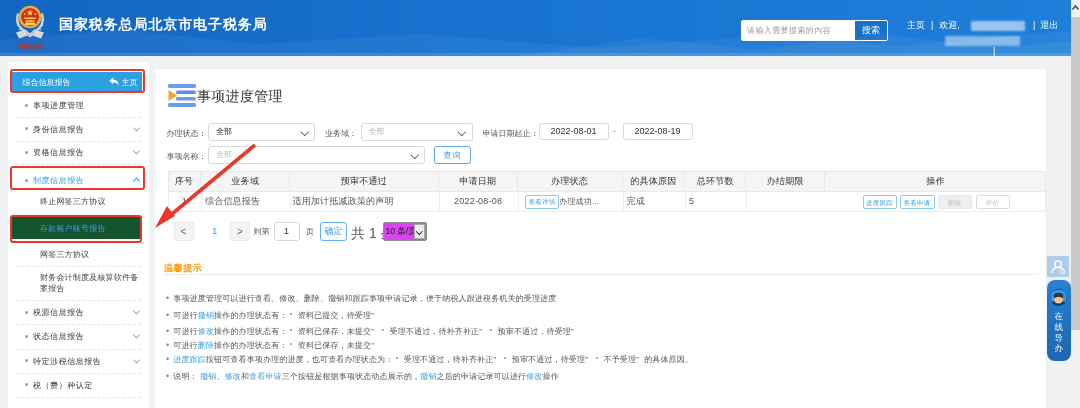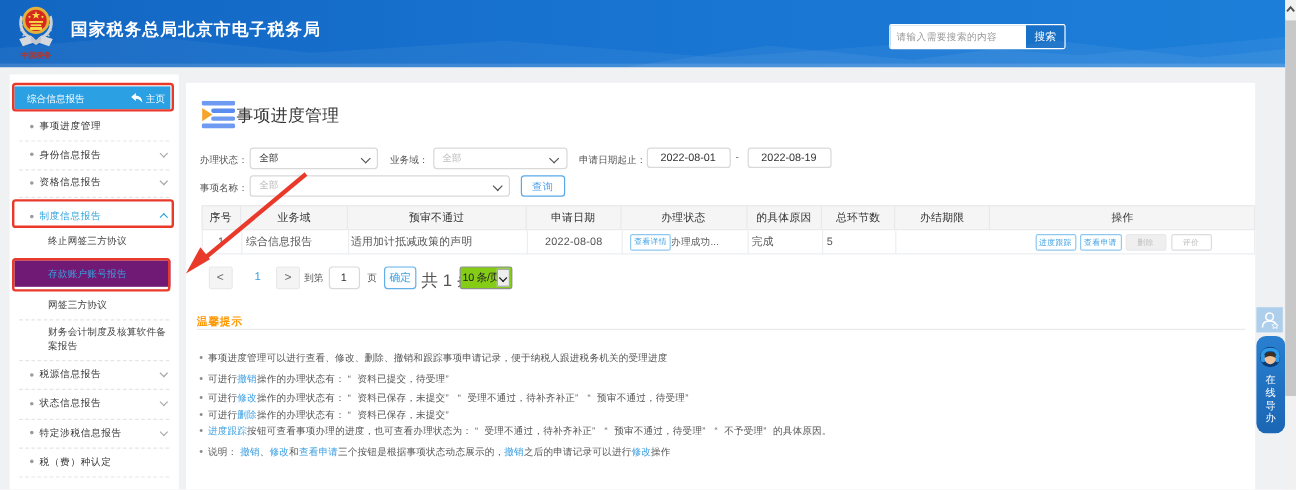--- a/index.html
+++ b/index.html
@@ -103,20 +103,26 @@
     <rect x="13.0" y="19.5" width="10" height="2.6" rx="0.6" fill="#f7d948"></rect>
     <path d="M4,29.5 L13.5,26.5 L18,30.5 L22.5,26.5 L32,29.5 L29,35.5 L18,31.8 L7,35.5 Z" fill="#d5d8dd"></path>
     <path d="M13.5,26.5 L18,30.5 L22.5,26.5 L22,32 L18,34.5 L14,32 Z" fill="#c3c7cd"></path>
     <text x="18" y="45" text-anchor="middle" font-size="6.5" fill="#b5342a" font-weight="bold" font-family="Liberation Sans">中国税务</text>
   </svg>
   <div id="searchbox">
       <div class="inp">请输入需要搜索的内容</div>
       <div class="btn">搜索</div>
     </div>
   <div id="htitle">国家税务总局北京市电子税务局</div>
+  <div id="hlinks">
+    <span>主页</span><span style="margin:0 6px">|</span><span>欢迎,</span>
+    <span style="display:inline-block;width:54px;height:10px;background:rgba(255,255,255,0.55);border-radius:1px;vertical-align:middle;margin-left:9px;filter:blur(1px)"></span>
+    <span style="margin:0 5px">|</span><span>退出</span>
+    <div style="margin-top:3px;margin-left:38px"><span style="display:inline-block;width:75px;height:10px;background:rgba(255,255,255,0.45);border-radius:1px;vertical-align:middle;filter:blur(1px)"></span><span style="margin-left:48px">|</span></div>
+  </div>
 </div>
 
 <div id="sidebar"></div>
 <div id="sbhead">
     <span class="t1">综合信息报告</span>
     <svg style="position:absolute;left:97px;top:5px" width="10" height="9" viewBox="0 0 10 9">
       <path d="M4.2,0.5 L4.2,2.5 Q9.5,3 9.5,8.5 Q7.5,5.2 4.2,5.2 L4.2,7.2 L0.3,3.8 Z" fill="#fff"></path>
     </svg>
     <span class="t2">主页</span>
   </div>
@@ -139,21 +145,21 @@
   </div>
 <div class="sepline" style="top:164px"></div>
 <div class="mitem" style="top:167px;height:26px;color:#2ea3dc">
     <span class="bullet"></span>
     <span class="txt">制度信息报告</span>
     <span class="chevup"></span>
   </div>
 <div class="subitem" style="top:190.5px;height:21px">
     <span class="txt">终止网签三方协议</span>
   </div>
-<div class="subitem" style="top:216.5px;height:22.5px;left:11.5px;width:130.5px;background:#701a75;color:#3aa0dc">
+<div class="subitem" style="top:216.5px;height:22.5px;left:11.5px;width:130.5px;background:#14532d;color:#3aa0dc">
     <span class="txt" style="left:28.5px">存款账户账号报告</span>
   </div>
 <div class="subitem" style="top:243px;height:21px">
     <span class="txt">网签三方协议</span>
   </div>
 <div class="sepline" style="top:265.5px"></div>
 <div class="subitem" style="top:265.5px;height:34px">
     <span class="txt" style="line-height:11.5px">财务会计制度及核算软件备<br>案报告</span>
   </div>
 <div class="sepline" style="top:300px"></div>
@@ -240,21 +246,21 @@
 </div>
 
 <div class="pgbtn" style="left:173.5px">&lt;</div>
 <div class="pgtxt" style="left:212px;top:224.5px;color:#3b9fe2;font-size:9.5px">1</div>
 <div class="pgbtn" style="left:230px">&gt;</div>
 <div class="pgtxt" style="left:253.5px;top:226px">到第</div>
 <div class="finp" style="left:273.5px;top:221.5px;width:26px;height:19px;line-height:17px">1</div>
 <div class="pgtxt" style="left:306px;top:226px">页</div>
 <div style="position:absolute;left:320px;top:221.5px;width:27px;height:19px;border:1px solid #63b0e8;border-radius:3px;background:#fbfdff;color:#3b9fe2;font-size:9px;text-align:center;line-height:17px">确定</div>
 <div class="pgtxt" style="left:351px;top:225px;font-size:14px">共 1 条</div>
-<div style="position:absolute;left:382.5px;top:221.5px;width:44px;height:19px;border:1px solid #8f8f8f;border-radius:2px;background:#84cc16;font-size:9px;color:#222;line-height:17px;padding-left:2px;white-space:nowrap;letter-spacing:-0.3px">10 条/页<span style="position:absolute;right:1px;top:1px;width:11px;height:15px;background:#eee;border:1px solid #aaa">
+<div style="position:absolute;left:382.5px;top:221.5px;width:44px;height:19px;border:1px solid #8f8f8f;border-radius:2px;background:#d946ef;font-size:9px;color:#222;line-height:17px;padding-left:2px;white-space:nowrap;letter-spacing:-0.3px">10 条/页<span style="position:absolute;right:1px;top:1px;width:11px;height:15px;background:#eee;border:1px solid #aaa">
       <i style="position:absolute;left:2.5px;top:4px;width:4.5px;height:4.5px;border-right:1.6px solid #222;border-bottom:1.6px solid #222;transform:rotate(45deg)"></i>
     </span></div>
 
 <div id="tips-title">温馨提示</div>
 <div id="tips-sep"></div>
 <div class="tip" style="top:282px">事项进度管理可以进行查看、修改、删除、撤销和跟踪事项申请记录，便于纳税人跟进税务机关的受理进度</div>
 <div class="tip" style="top:299px">可进行<i>撤销</i>操作的办理状态有： <span class="fq">“</span>资料已提交，待受理<span class="fq">”</span></div>
 <div class="tip" style="top:315px">可进行<i>修改</i>操作的办理状态有： <span class="fq">“</span>资料已保存，未提交<span class="fq">”</span> <span class="fq">“</span>受理不通过，待补齐补正<span class="fq">”</span> <span class="fq">“</span>预审不通过，待受理<span class="fq">”</span></div>
 <div class="tip" style="top:329px">可进行<i>删除</i>操作的办理状态有： <span class="fq">“</span>资料已保存，未提交<span class="fq">”</span></div>
 <div class="tip" style="top:343px"><i>进度跟踪</i>按钮可查看事项办理的进度，也可查看办理状态为： <span class="fq">“</span>受理不通过，待补齐补正<span class="fq">”</span> <span class="fq">“</span>预审不通过，待受理<span class="fq">”</span> <span class="fq">“</span>不予受理<span class="fq">”</span>的具体原因。</div>

